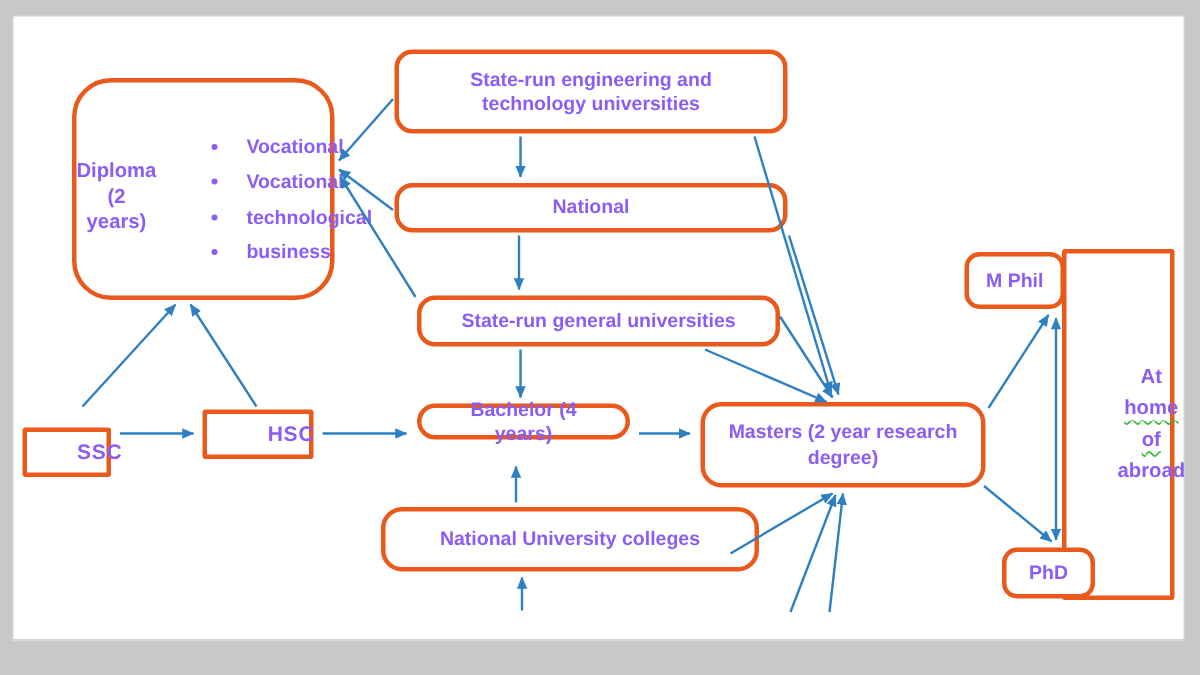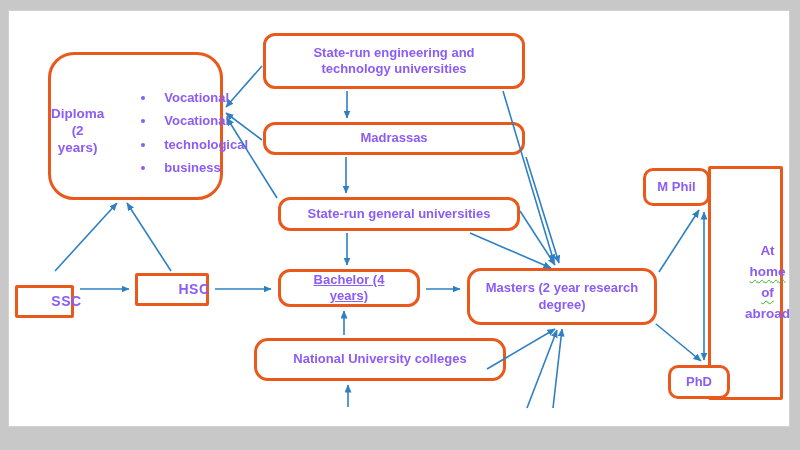--- a/index.html
+++ b/index.html
@@ -92,36 +92,36 @@
       <li>technological</li>
       <li>business</li>
     </ul>
   </div>
 
   <div class="node rounded pad" style="left:263px; top:33px; width:262px; height:56px;">
     <span>State-run engineering and technology universities</span>
   </div>
 
   <div class="node rounded pad" style="left:263px; top:122px; width:262px; height:33px;">
-    <span>Madrassas</span>
+    <span>National</span>
   </div>
 
   <div class="node rounded pad" style="left:278px; top:197px; width:242px; height:34px;">
     <span>State-run general universities</span>
   </div>
 
   <div class="node sharp ssc-hsc" style="left:15px; top:285px; width:59px; height:33px;text-align:center;">
     <span>SSC</span>
   </div>
 
   <div class="node sharp ssc-hsc" style="left:135px; top:273px; width:74px; height:33px;">
     <span>HSC</span>
   </div>
 
-  <div class="node rounded pad" style="left:278px; top:269px; width:142px; height:38px;text-decoration:underline;">
+  <div class="node rounded pad" style="left:278px; top:269px; width:142px; height:24px;">
     <span>Bachelor (4 years)</span>
   </div>
 
   <div class="node rounded pad" style="left:467px; top:268px; width:190px; height:57px; border-radius:14px;">
     <span>Masters (2 year research degree)</span>
   </div>
 
   <div class="node rounded pad" style="left:254px; top:338px; width:252px; height:43px; border-radius:14px;">
     <span>National University colleges</span>
   </div>

